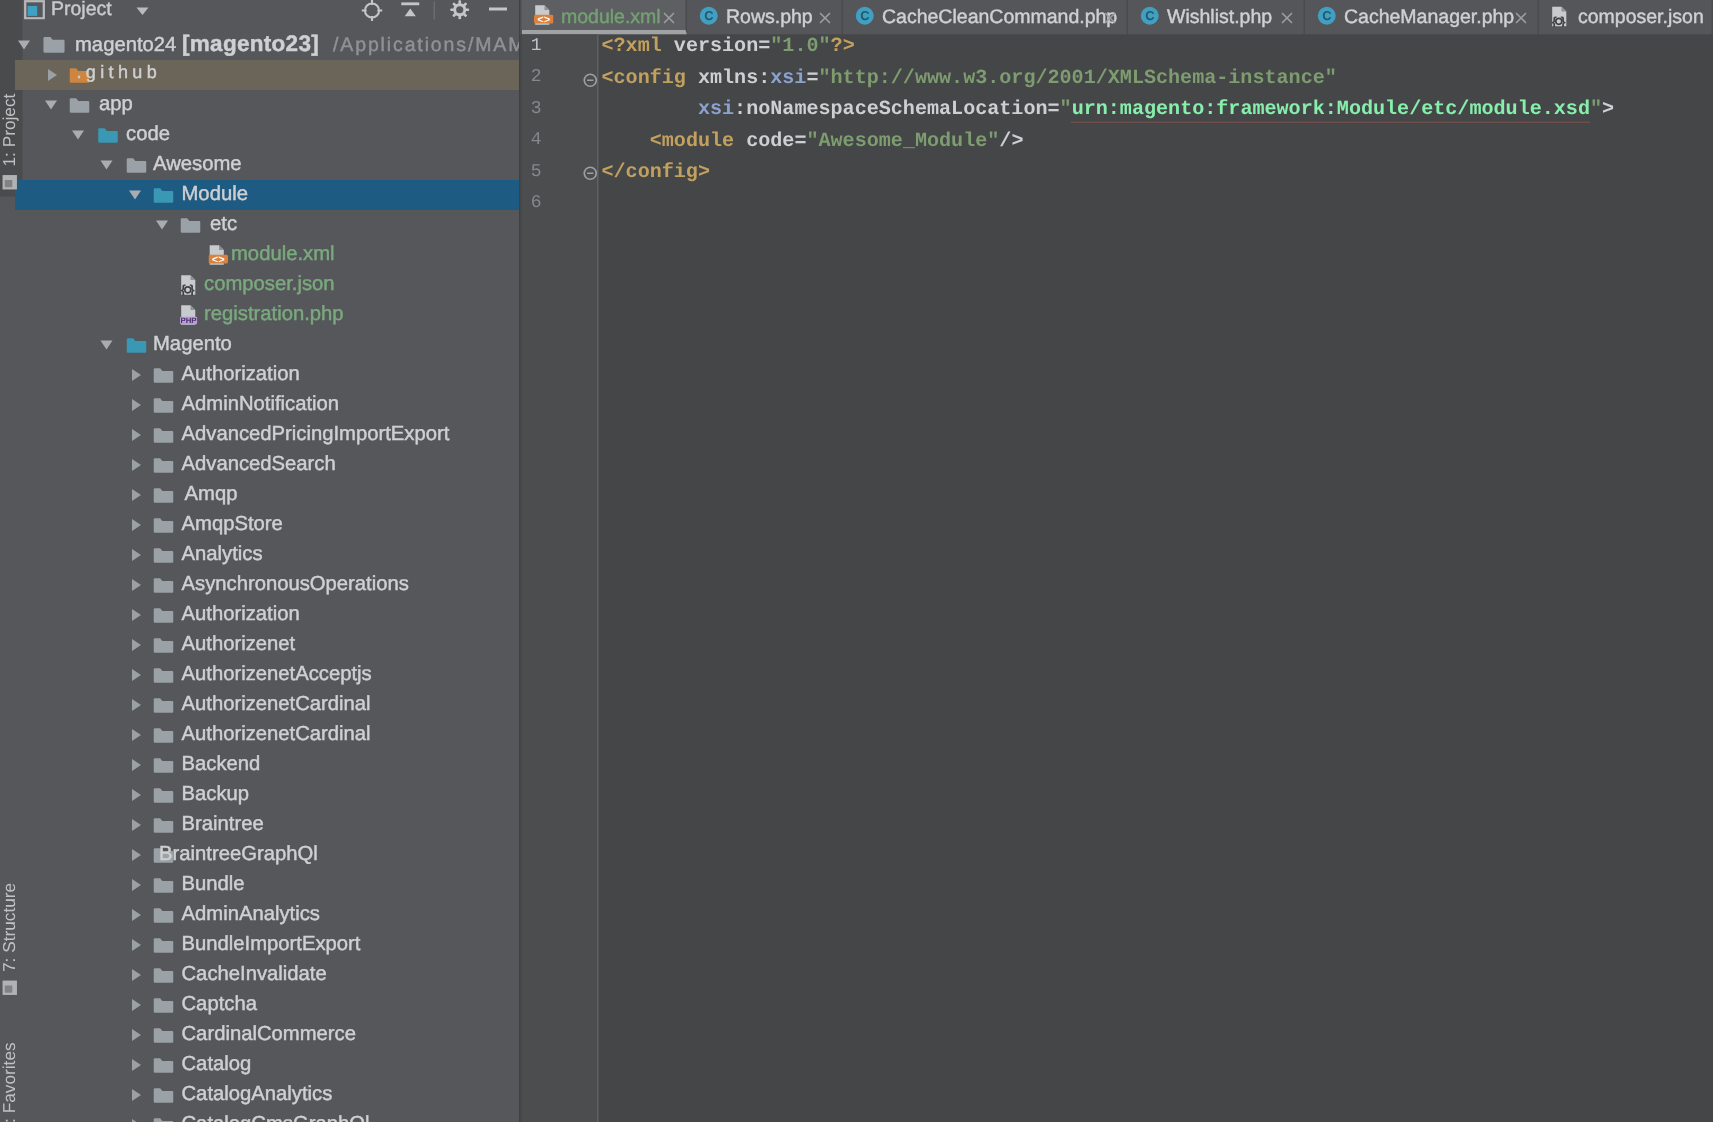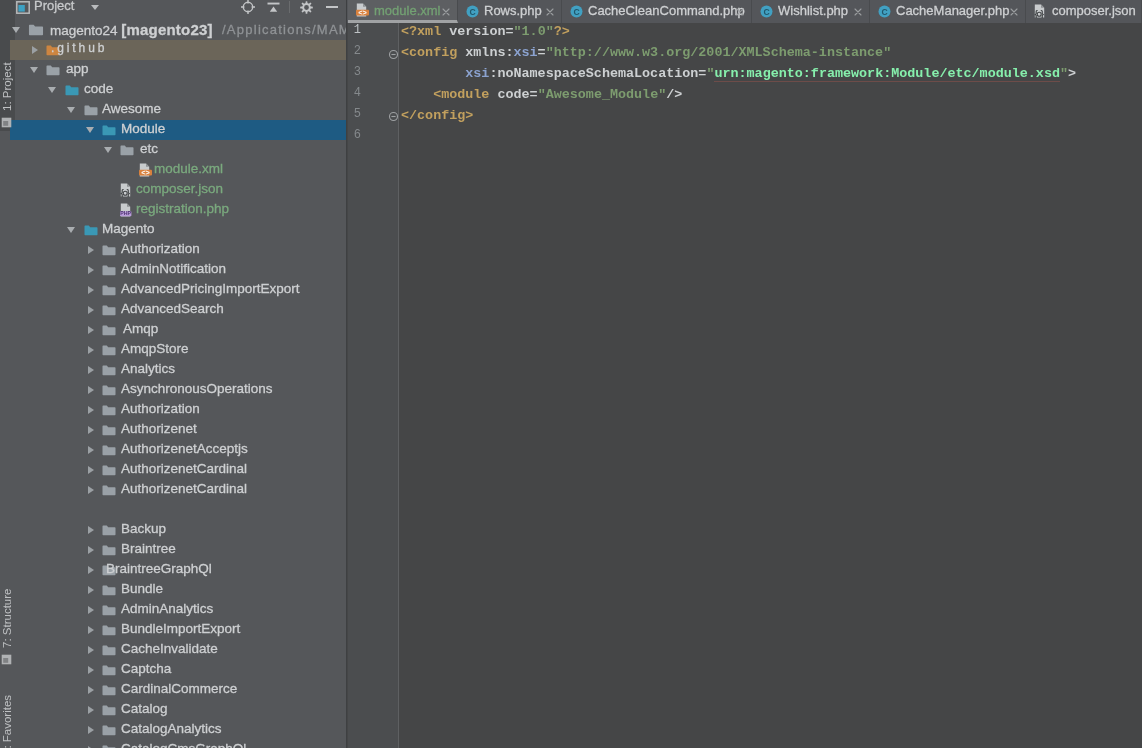--- a/index.html
+++ b/index.html
@@ -223,20 +223,27 @@
             </svg></span>
           <span class="lbl" style="left:121px">AuthorizenetCardinal</span>
         </div>
 <div class="trow" style="top:480px">
           <span class="ar" style="left:88px"></span>
           <span class="ic" style="left:102px;top:4px"><svg width="14" height="12" viewBox="0 0 14 12">
               <path d="M0.5 2.2 a0.7 0.7 0 0 1 0.7 -0.7 h3.6 l1.4 1.8 h6.6 a0.7 0.7 0 0 1 0.7 0.7 v6.5 a0.7 0.7 0 0 1 -0.7 0.7 h-11.6 a0.7 0.7 0 0 1 -0.7 -0.7 z" fill="#9aa1a7"></path>
             </svg></span>
           <span class="lbl" style="left:121px">AuthorizenetCardinal</span>
         </div>
+<div class="trow" style="top:500px">
+          <span class="ar" style="left:88px"></span>
+          <span class="ic" style="left:102px;top:4px"><svg width="14" height="12" viewBox="0 0 14 12">
+              <path d="M0.5 2.2 a0.7 0.7 0 0 1 0.7 -0.7 h3.6 l1.4 1.8 h6.6 a0.7 0.7 0 0 1 0.7 0.7 v6.5 a0.7 0.7 0 0 1 -0.7 0.7 h-11.6 a0.7 0.7 0 0 1 -0.7 -0.7 z" fill="#9aa1a7"></path>
+            </svg></span>
+          <span class="lbl" style="left:121px">Backend</span>
+        </div>
 <div class="trow" style="top:520px">
           <span class="ar" style="left:88px"></span>
           <span class="ic" style="left:102px;top:4px"><svg width="14" height="12" viewBox="0 0 14 12">
               <path d="M0.5 2.2 a0.7 0.7 0 0 1 0.7 -0.7 h3.6 l1.4 1.8 h6.6 a0.7 0.7 0 0 1 0.7 0.7 v6.5 a0.7 0.7 0 0 1 -0.7 0.7 h-11.6 a0.7 0.7 0 0 1 -0.7 -0.7 z" fill="#9aa1a7"></path>
             </svg></span>
           <span class="lbl" style="left:121px">Backup</span>
         </div>
 <div class="trow" style="top:540px">
           <span class="ar" style="left:88px"></span>
           <span class="ic" style="left:102px;top:4px"><svg width="14" height="12" viewBox="0 0 14 12">

